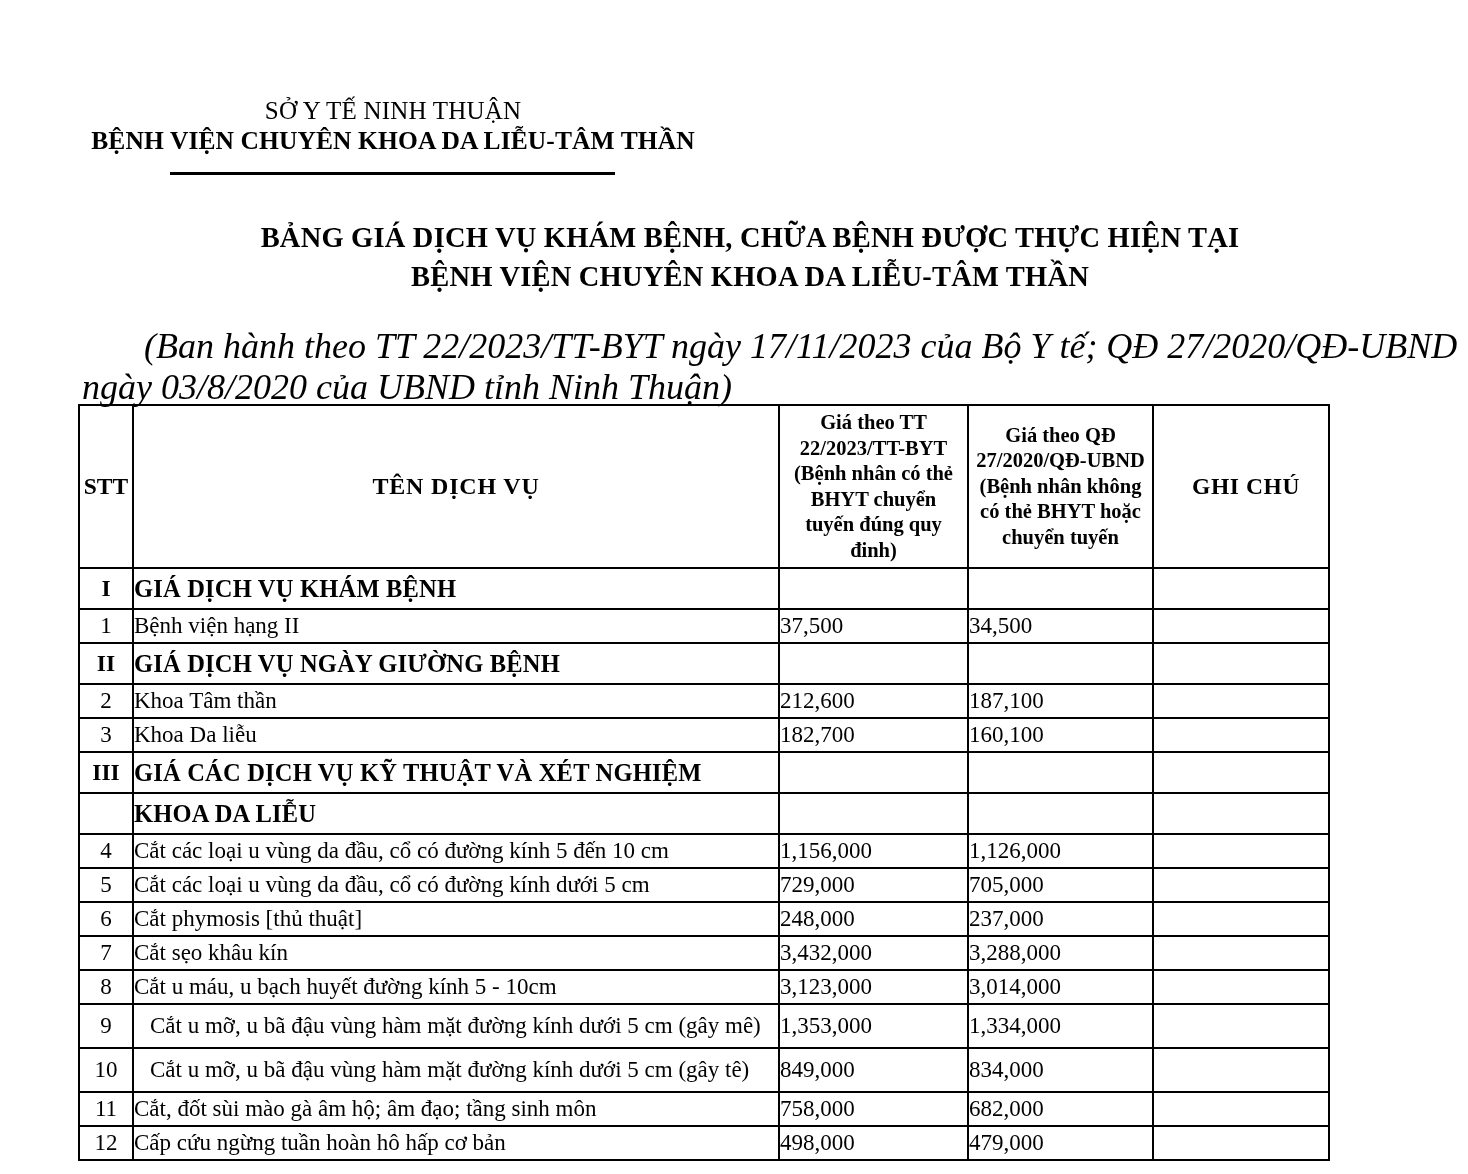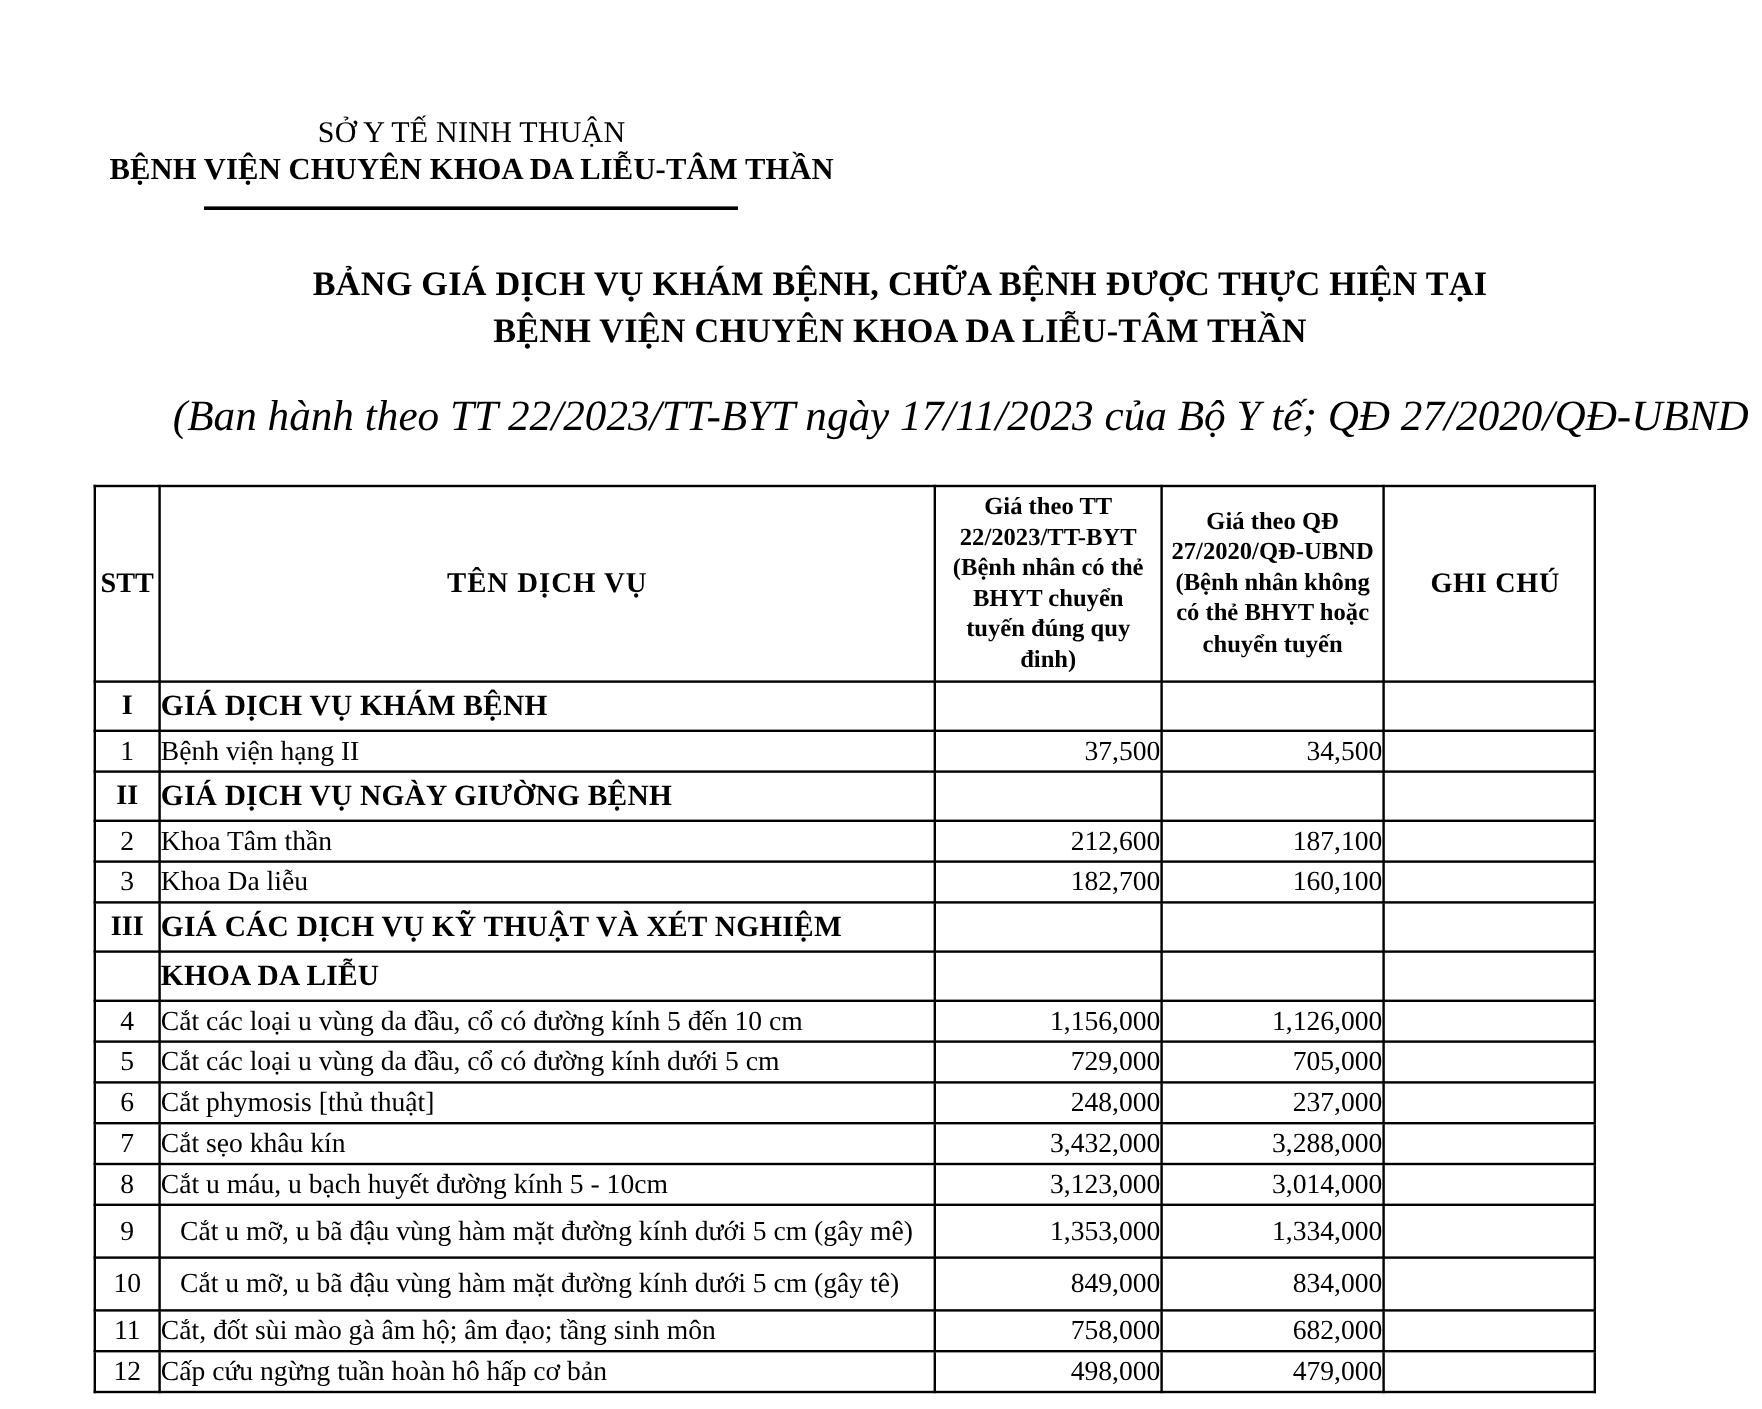--- a/index.html
+++ b/index.html
@@ -126,21 +126,21 @@
     overflow: hidden;
   }
   .cell-name.wrap {
     white-space: normal;
     overflow: visible;
     padding-top: 5px;
     padding-bottom: 5px;
     padding-left: 16px;
   }
   .cell-price {
-    text-align: right;
+    text-align: left;
     font-size: 23.5px;
     line-height: 30px;
     padding: 2px 8px 2px 2px;
     white-space: nowrap;
   }
   .cell-note { }
 
   
   tr.section .cell-stt,
   tr.section .cell-name {
@@ -171,20 +171,21 @@
     <div class="line2"><span>BỆNH </span><span class="uline">VIỆN CHUYÊN KHOA DA LIỄU-TÂM</span><span> THẦN</span></div>
   </div>
 
   <div class="doc-title">
     <span class="t-line">BẢNG GIÁ DỊCH VỤ KHÁM BỆNH, CHỮA BỆNH ĐƯỢC THỰC HIỆN TẠI</span>
     <span class="t-line">BỆNH VIỆN CHUYÊN KHOA DA LIỄU-TÂM THẦN</span>
   </div>
 
   <div class="doc-subtitle">
     <span class="s-line1">(Ban hành theo TT 22/2023/TT-BYT ngày 17/11/2023 của Bộ Y tế; QĐ 27/2020/QĐ-UBND</span>
+    <span class="s-line2">ngày 03/8/2020 của UBND tỉnh Ninh Thuận)</span>
   </div>
 
   <table class="price-table">
     <colgroup>
       <col class="c-stt">
         <col class="c-name">
         <col class="c-p1">
         <col class="c-p2">
         <col class="c-note">
     </colgroup>

